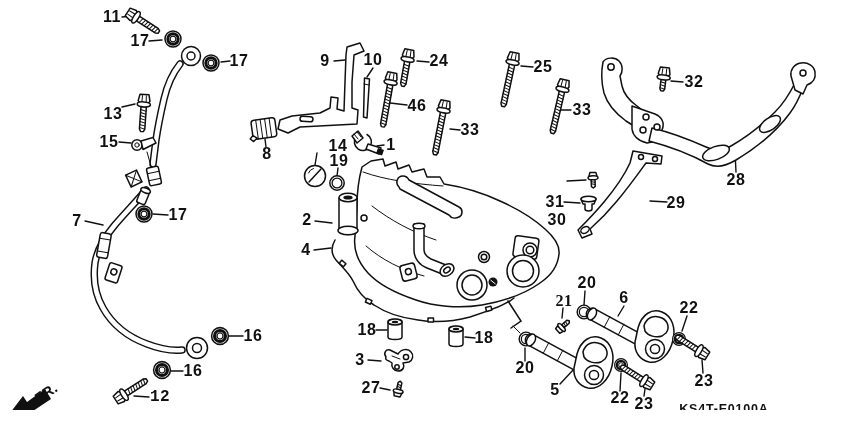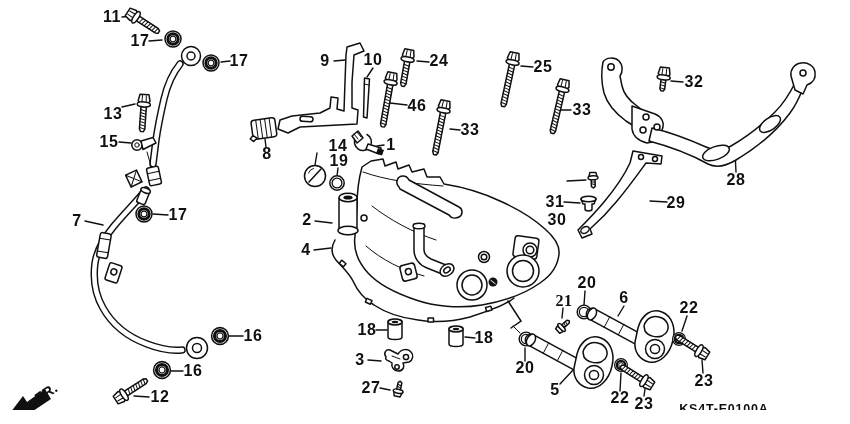--- a/index.html
+++ b/index.html
@@ -387,21 +387,21 @@
 <div>
       <div class="callout" style="left: 112px; top: 17px;">11</div>
       <div class="callout" style="left: 140px; top: 41px;">17</div>
       <div class="callout" style="left: 239px; top: 61px;">17</div>
       <div class="callout" style="left: 113px; top: 106px; margin-top: 8px;">13</div>
       <div class="callout" style="left: 109px; top: 142px;">15</div>
       <div class="callout" style="left: 77px; top: 221px;">7</div>
       <div class="callout" style="left: 178px; top: 215px;">17</div>
       <div class="callout" style="left: 253px; top: 336px;">16</div>
       <div class="callout" style="left: 193px; top: 371px;">16</div>
-      <div class="callout" style="left: 160px; top: 397px;">12</div>
+      <div class="callout" style="left: 160px; top: 397px; font-family: Liberation Mono, monospace;">12</div>
       <div class="callout" style="left: 267px; top: 154px;">8</div>
       <div class="callout" style="left: 325px; top: 61px;">9</div>
       <div class="callout" style="left: 373px; top: 60px;">10</div>
       <div class="callout" style="left: 439px; top: 61px;">24</div>
       <div class="callout" style="left: 417px; top: 106px;">46</div>
       <div class="callout" style="left: 470px; top: 130px;">33</div>
       <div class="callout" style="left: 543px; top: 67px;">25</div>
       <div class="callout" style="left: 582px; top: 110px;">33</div>
       <div class="callout" style="left: 694px; top: 82px;">32</div>
       <div class="callout" style="left: 736px; top: 180px; text-align: right;">28</div>

